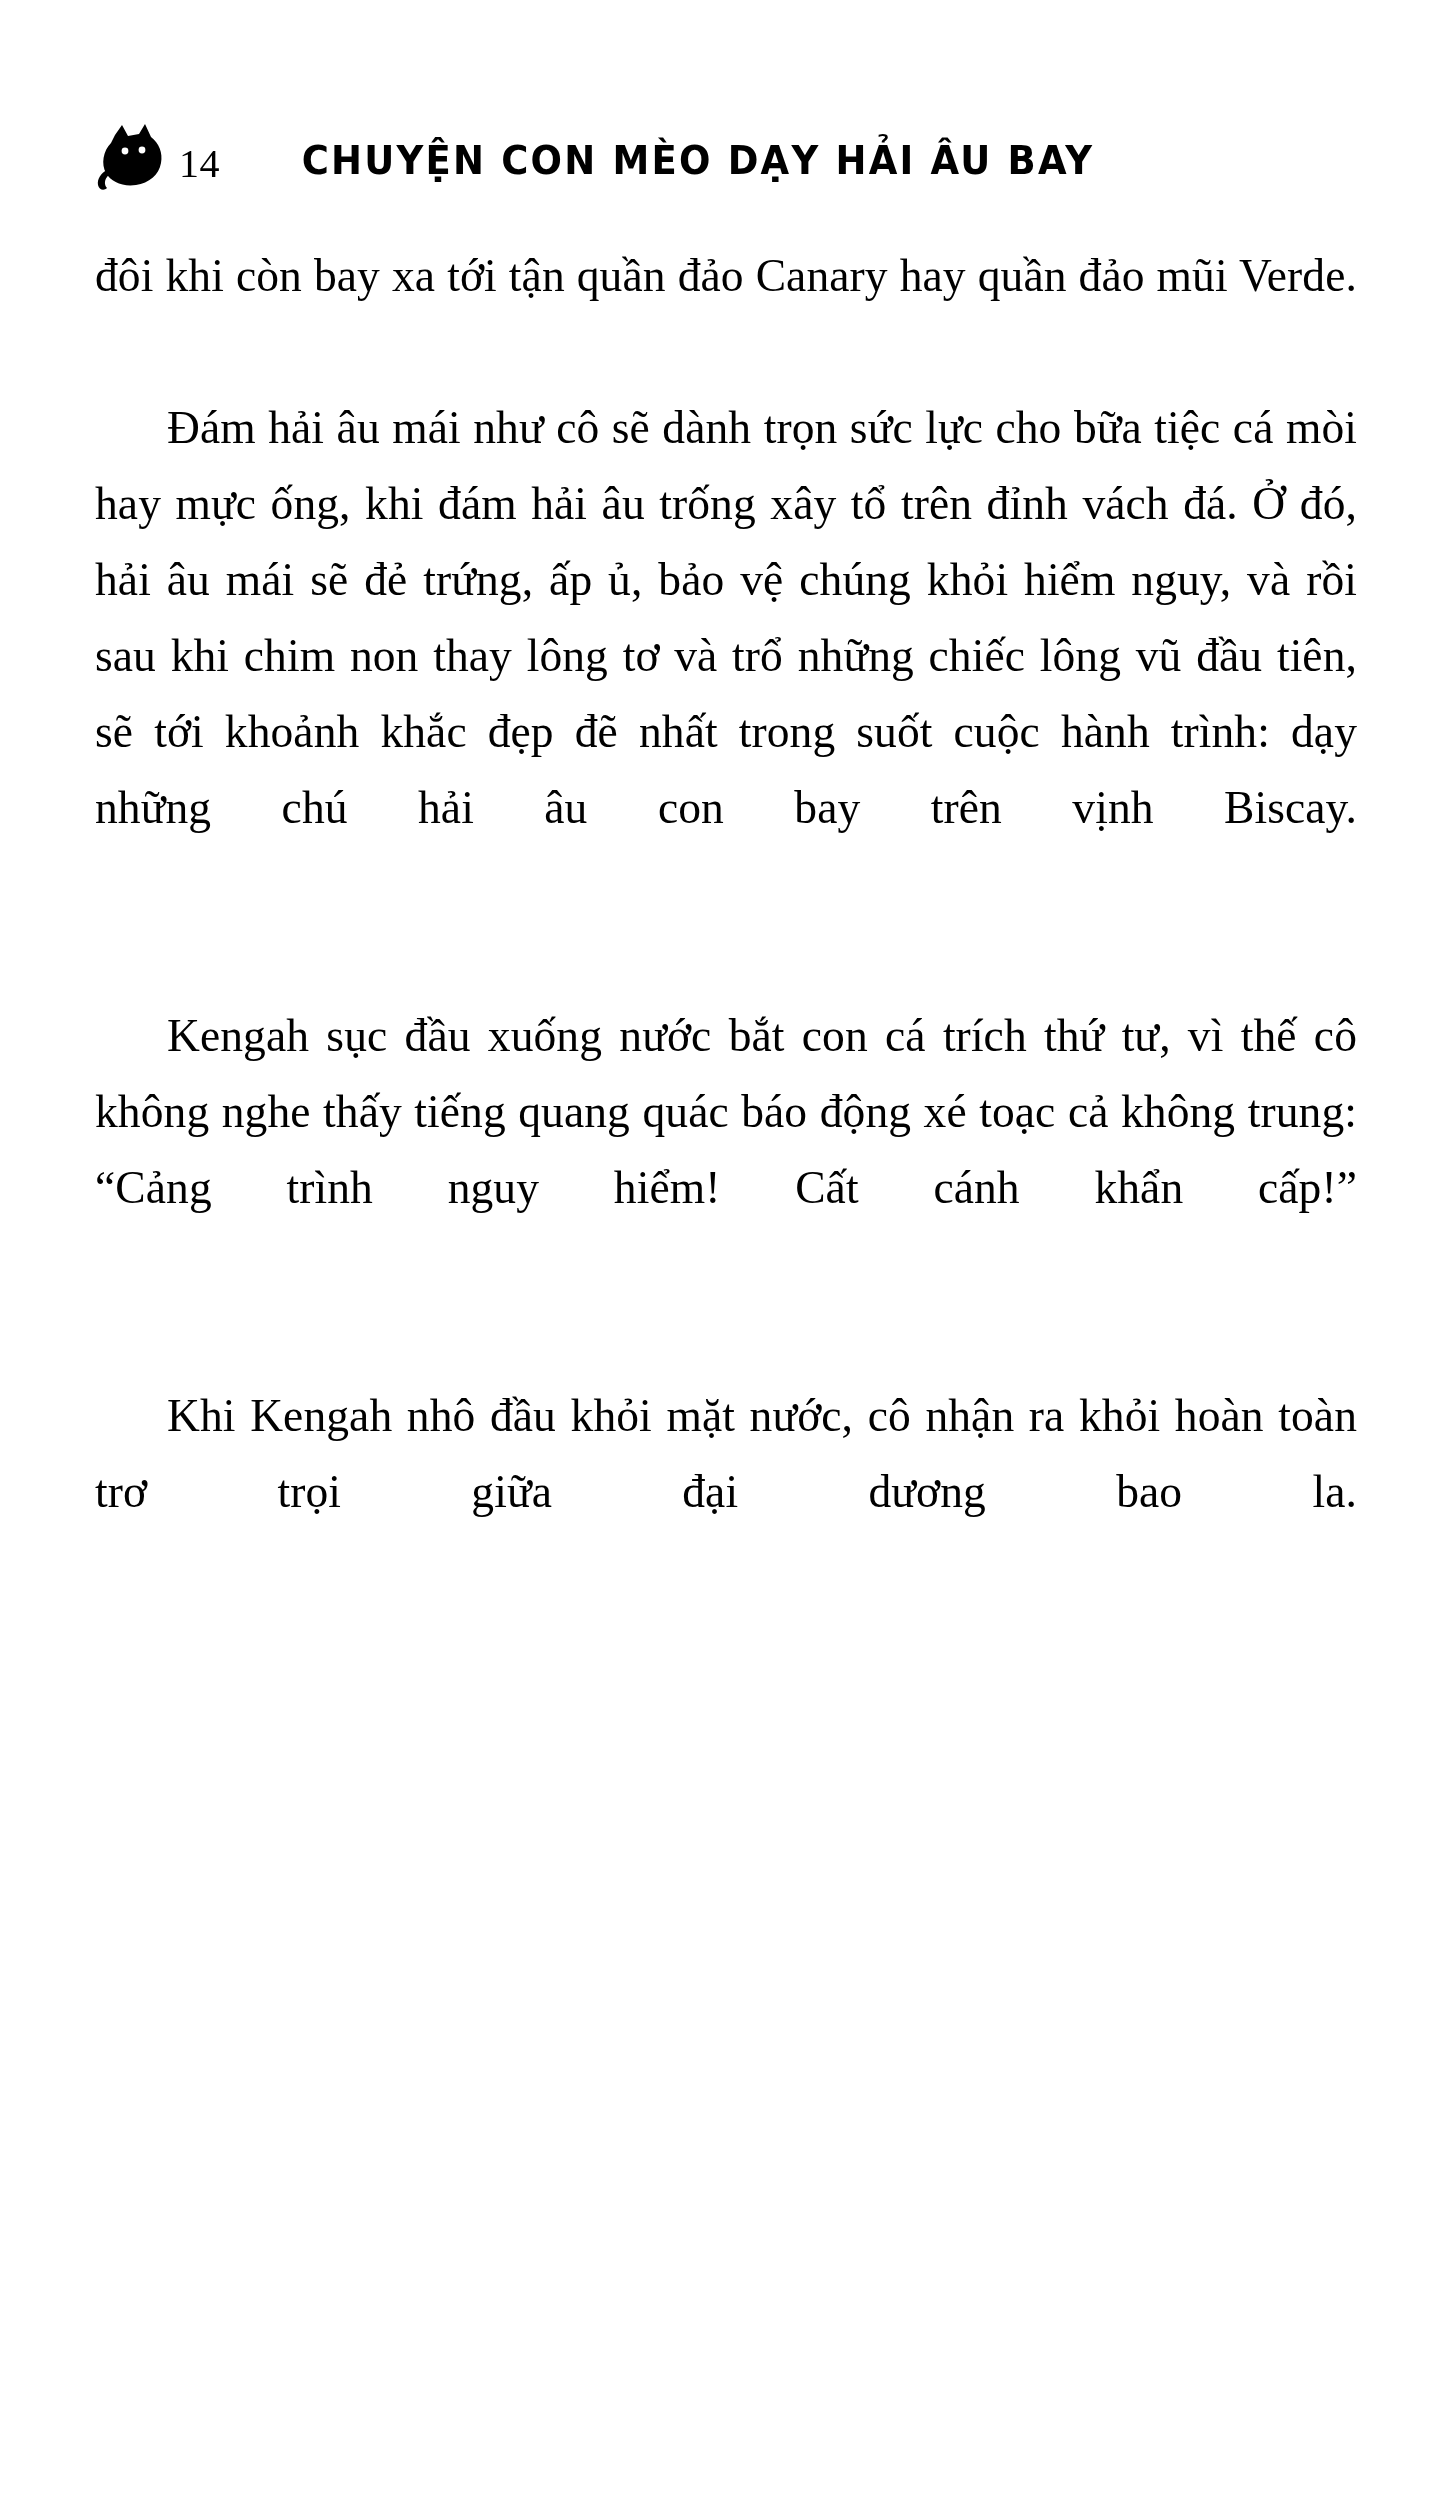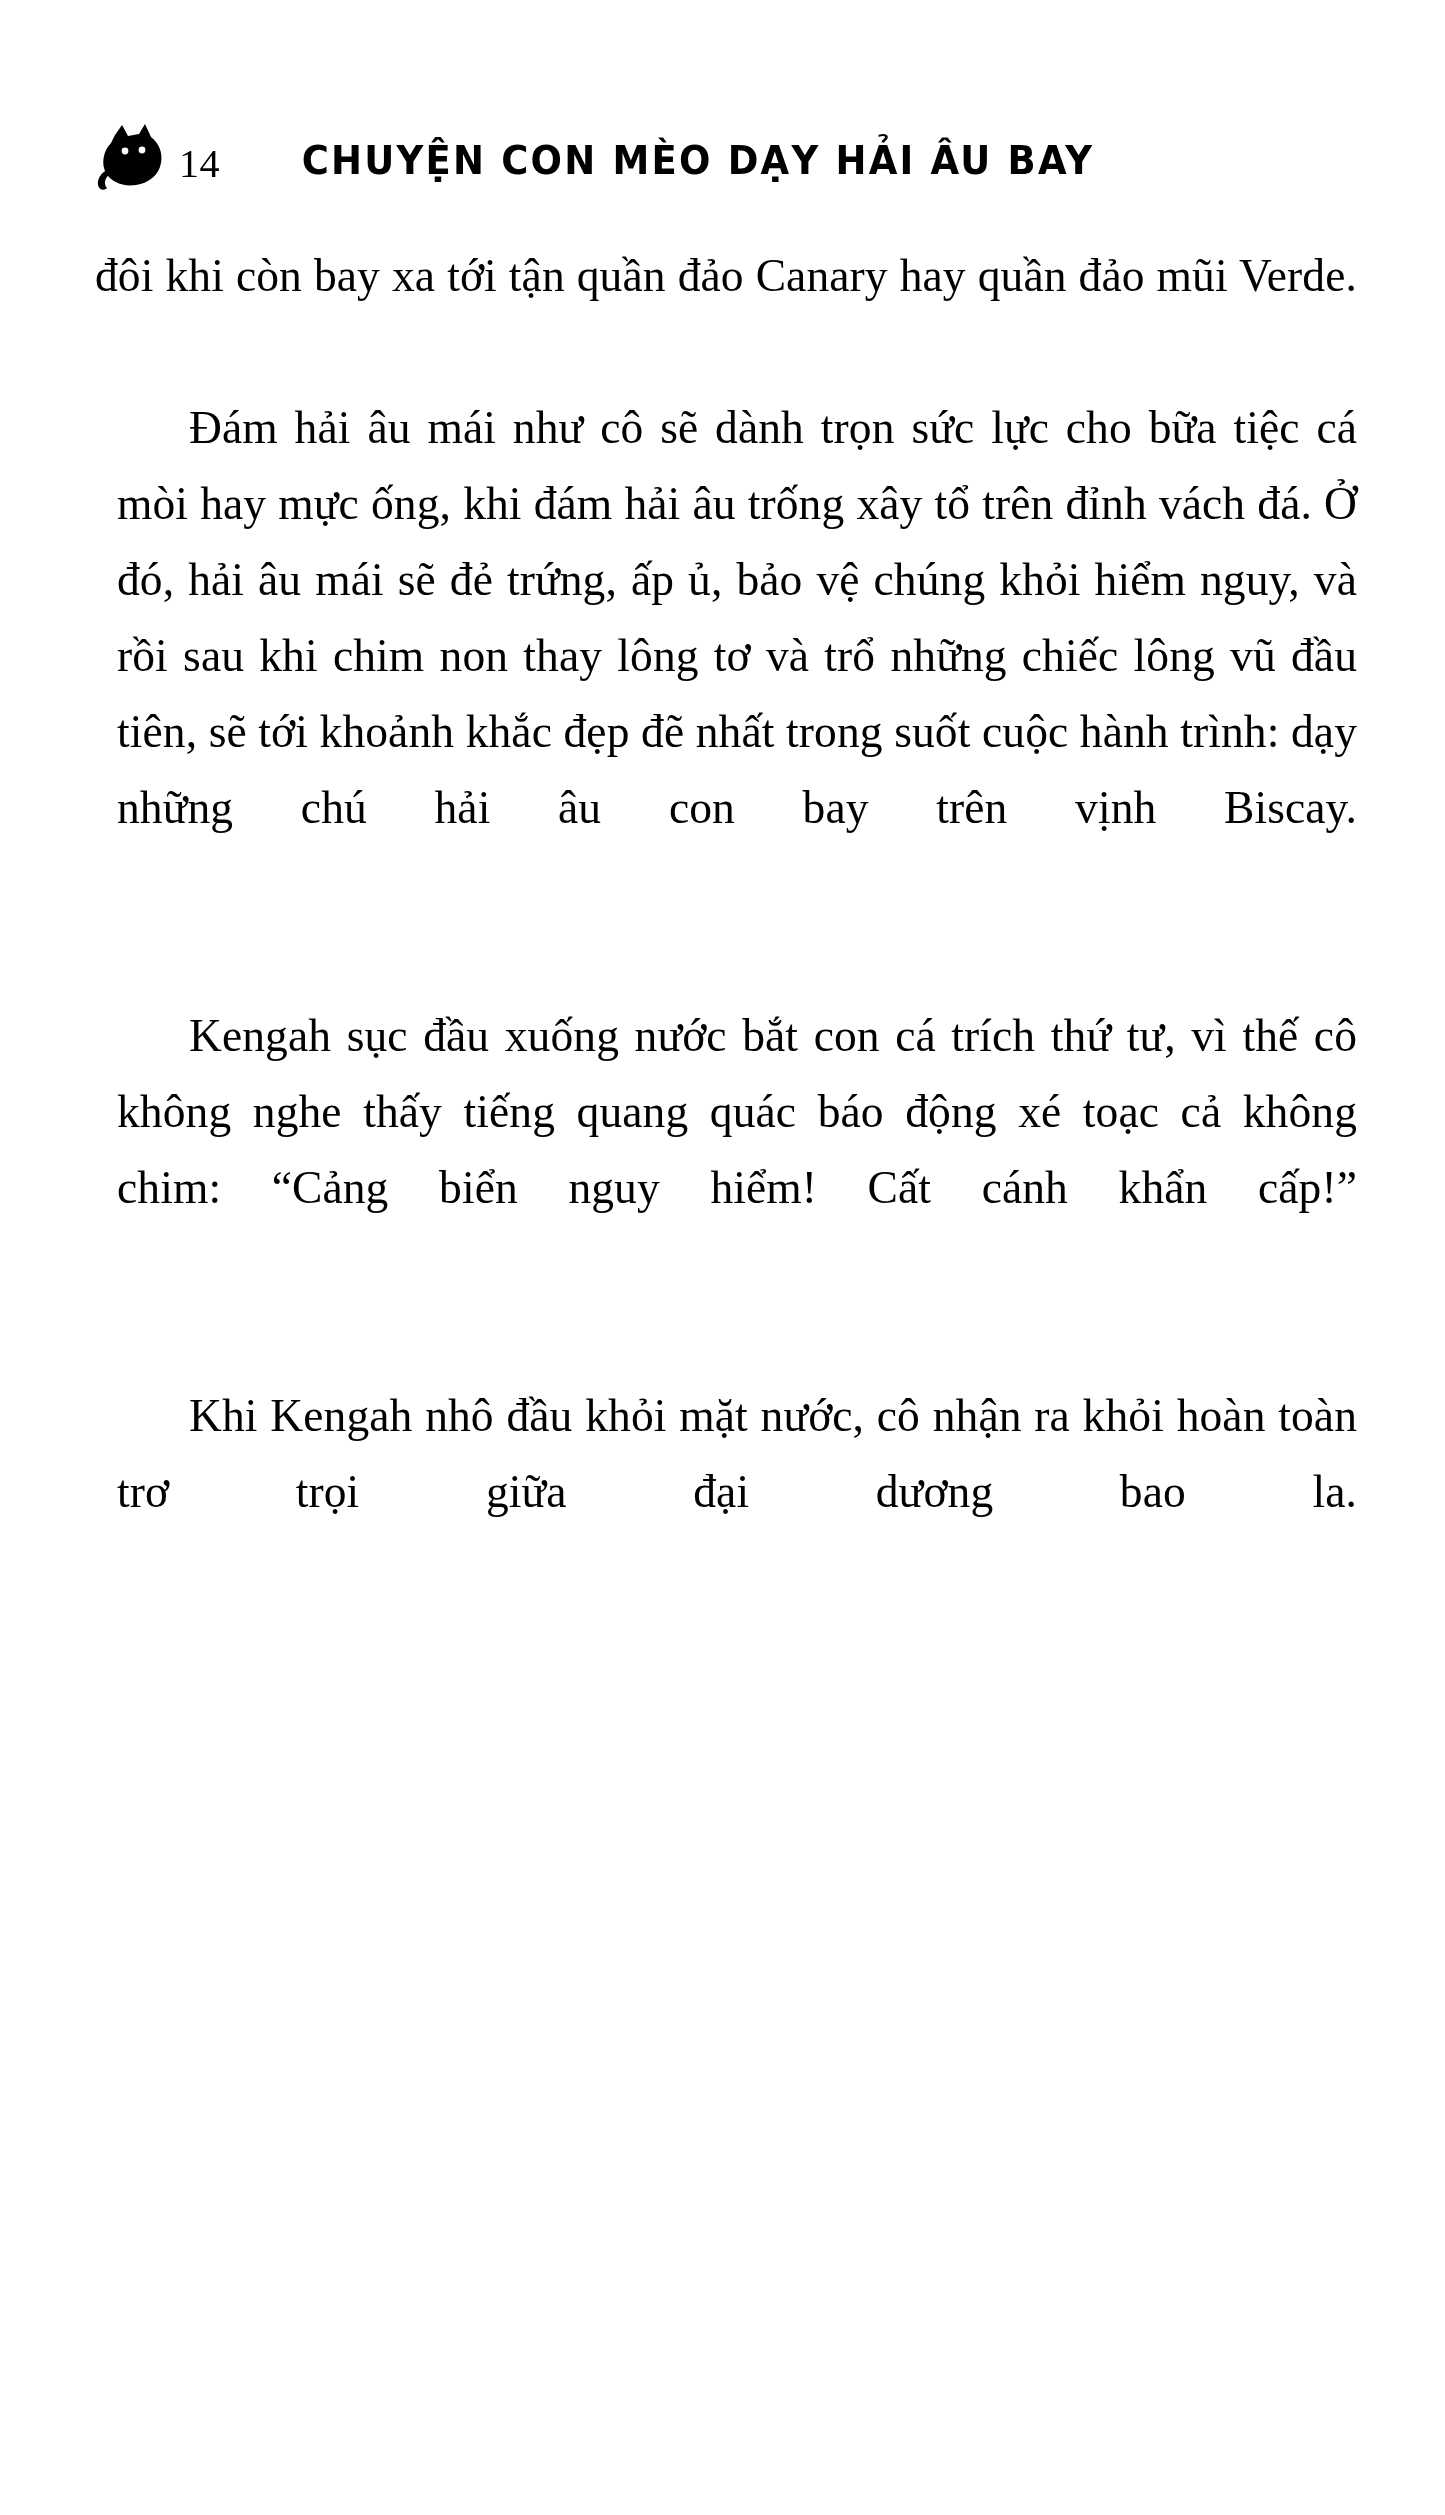--- a/index.html
+++ b/index.html
@@ -82,21 +82,20 @@
     line-height: 76px;
     text-align: justify;
     text-justify: inter-word;
     margin: 0;
     letter-spacing: 0.1px;
     font-family: Liberation Serif, serif;
   }
 
   .para.indent {
     text-indent: 72px;
-    margin-left: 22px;
   }
   .gap-block { height: 76px; }
 
   
   .para::after {
     content: "";
     display: inline-block;
     width: 100%;
   }
 </style>
@@ -122,21 +121,21 @@
   </div>
 
   <div class="body-text">
 
     <p class="para">đôi khi còn bay xa tới tận quần đảo Canary hay quần đảo mũi Verde.</p>
 
     <p class="para indent">Đám hải âu mái như cô sẽ dành trọn sức lực cho bữa tiệc cá mòi hay mực ống, khi đám hải âu trống xây tổ trên đỉnh vách đá. Ở đó, hải âu mái sẽ đẻ trứng, ấp ủ, bảo vệ chúng khỏi hiểm nguy, và rồi sau khi chim non thay lông tơ và trổ những chiếc lông vũ đầu tiên, sẽ tới khoảnh khắc đẹp đẽ nhất trong suốt cuộc hành trình: dạy những chú hải âu con bay trên vịnh Biscay.</p>
 
     <div class="gap-block"></div>
 
-    <p class="para indent">Kengah sục đầu xuống nước bắt con cá trích thứ tư, vì thế cô không nghe thấy tiếng quang quác báo động xé toạc cả không chim: “Cảng biển nguy hiểm! Cất cánh khẩn cấp!”</p>
+    <p class="para indent">Kengah sục đầu xuống nước bắt con cá trích thứ tư, vì thế cô không nghe thấy tiếng quang quác báo động xé toạc cả không trung: “Cảng trình nguy hiểm! Cất cánh khẩn cấp!”</p>
 
     <div class="gap-block"></div>
 
     <p class="para indent">Khi Kengah nhô đầu khỏi mặt nước, cô nhận ra khỏi hoàn toàn trơ trọi giữa đại dương bao la.</p>
 
   </div>
 
 </div>
 
 </body></html>

